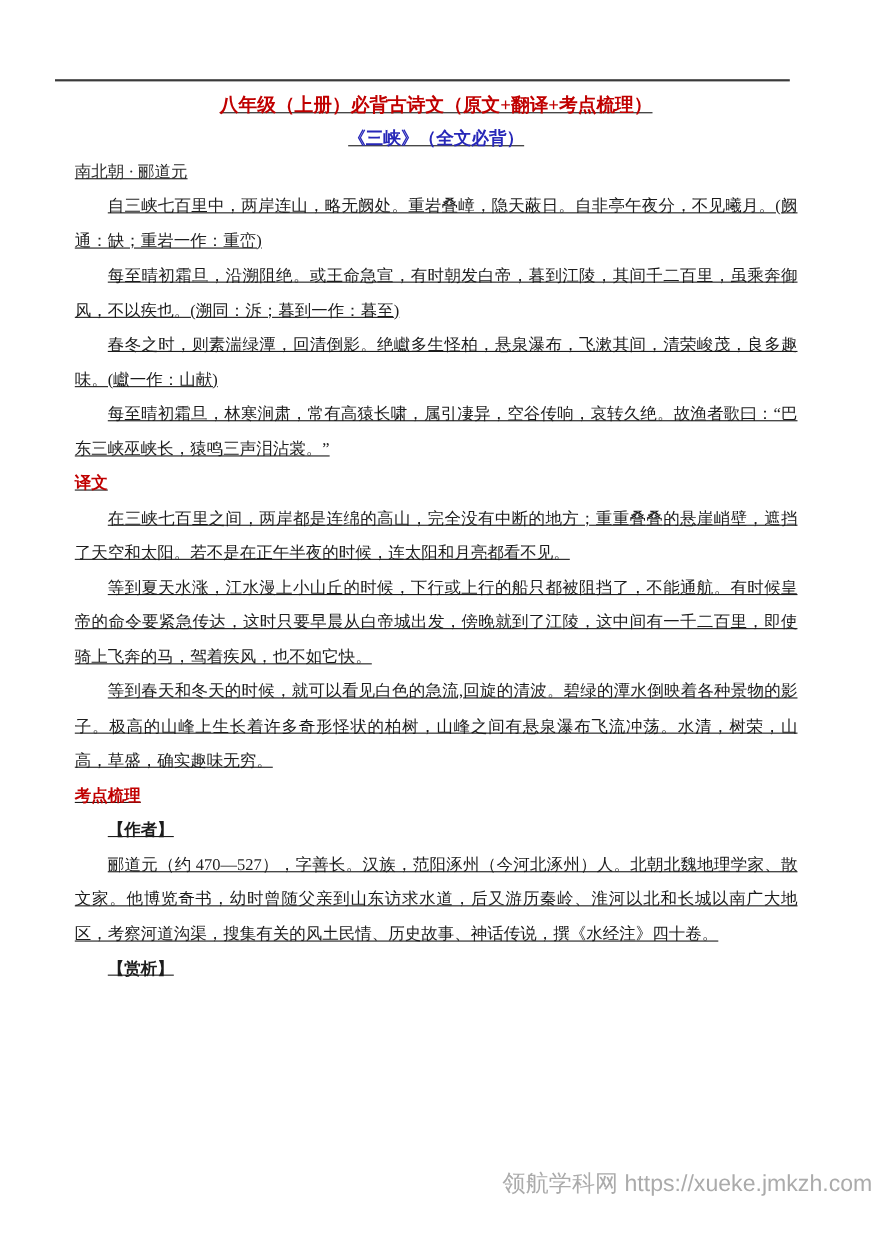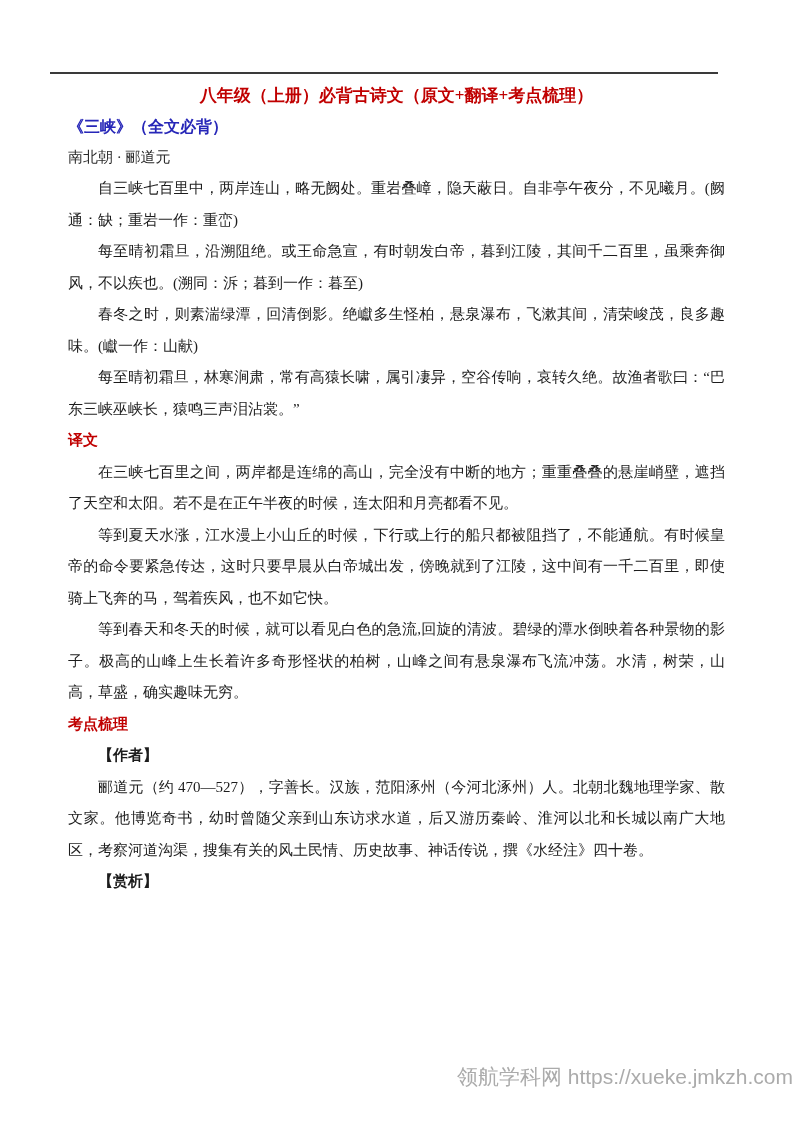--- a/index.html
+++ b/index.html
@@ -9,20 +9,21 @@
   }
   .page {
     position: relative;
     width: 793px;
     height: 1122px;
     background: #ffffff;
     font-family: "Liberation Serif", "DejaVu Serif", serif;
     color: #1c1c1c;
     overflow: hidden;
     box-sizing: border-box;
+    text-decoration: underline;
   }
   .topline {
     border-top: 2px solid #3a3a3a;
     margin: 72px 75px 0 50px;
     height: 0;
   }
   .content {
     padding: 0 68px;
   }
   .doc-title {
@@ -31,21 +32,21 @@
     font-weight: bold;
     color: #c00000;
     text-align: center;
     line-height: 31px;
   }
   .doc-subtitle {
     margin: 0;
     font-size: 16px;
     font-weight: bold;
     color: #2727b8;
-    text-align: left;
+    text-align: center;
     line-height: 31px;
   }
   .author-line {
     font-size: 15px;
     color: #2a2a2a;
     text-align: left;
     line-height: 31px;
   }
   .body-para {
     margin: 0;

